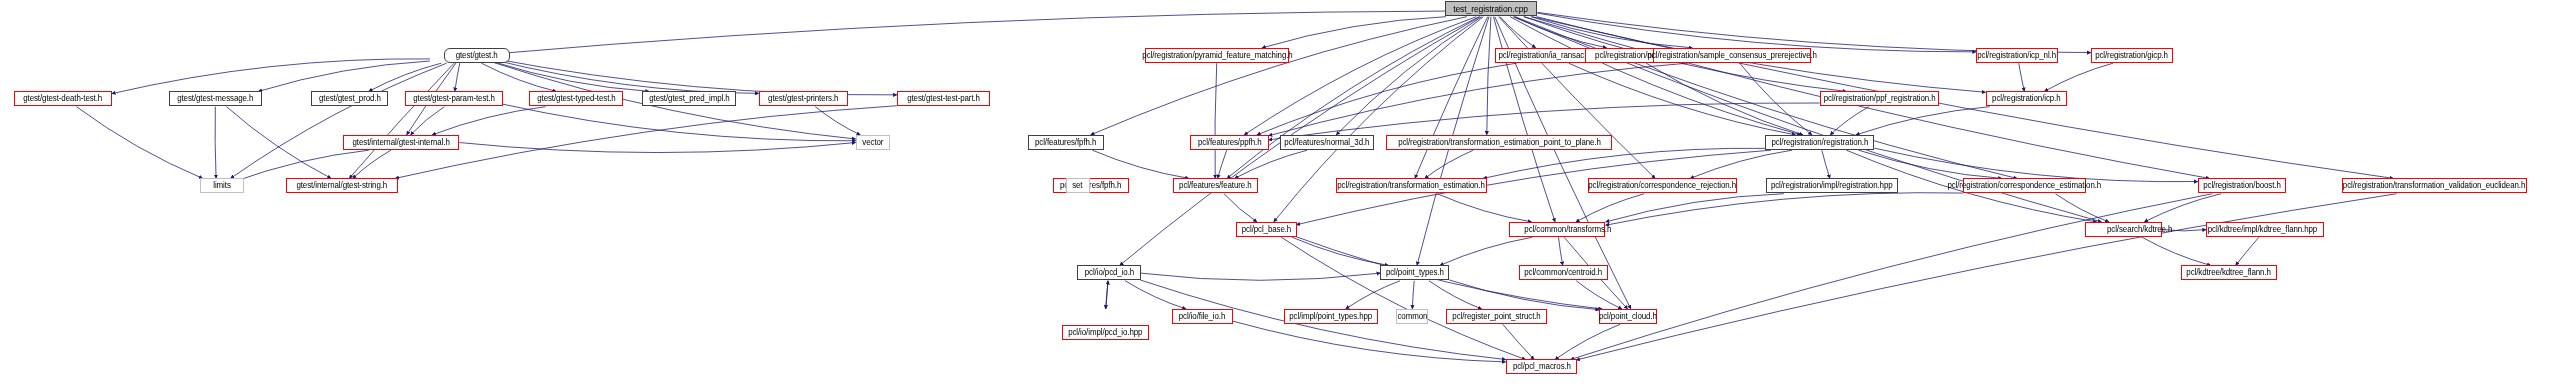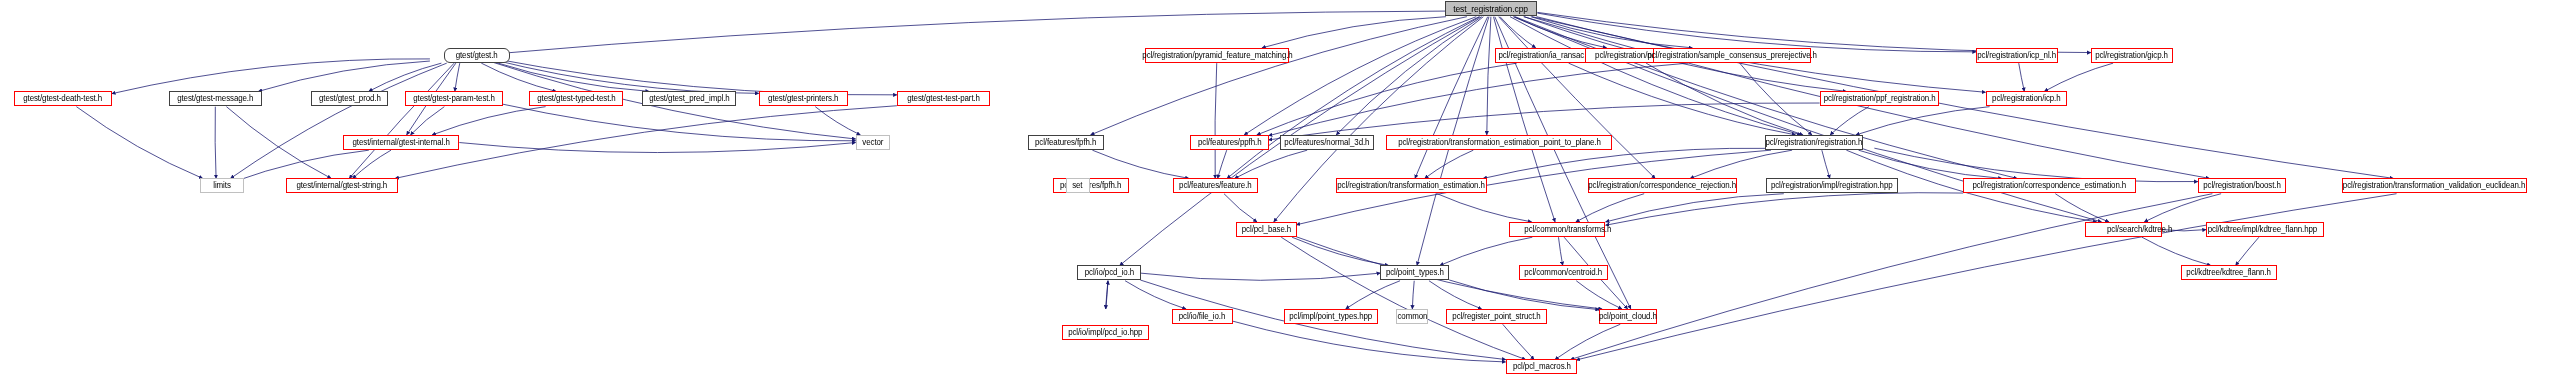--- a/index.html
+++ b/index.html
@@ -245,42 +245,42 @@
       </div>
       <div class="node " style="left: 1190px; top: 135px; width: 79px;">
         <span class="lbl">pcl/features/ppfh.h</span>
       </div>
       <div class="node dark" style="left: 1280px; top: 135px; width: 94px;">
         <span class="lbl">pcl/features/normal_3d.h</span>
       </div>
       <div class="node " style="left: 1386px; top: 135px; width: 226px;">
         <span class="lbl">pcl/registration/transformation_estimation_point_to_plane.h</span>
       </div>
-      <div class="node dark" style="left: 1765px; top: 135px; width: 98px;">
+      <div class="node dark" style="left: 1765px; top: 135px; width: 109px;">
         <span class="lbl">pcl/registration/registration.h</span>
       </div>
       <div class="node " style="left: 1053px; top: 178px; width: 76px;">
         <span class="lbl">pcl/features/fpfh.h</span>
       </div>
       <div class="node grey" style="left: 1066px; top: 178px; width: 23.5px;">
         <span class="lbl">set</span>
       </div>
       <div class="node " style="left: 1173px; top: 178px; width: 85px;">
         <span class="lbl">pcl/features/feature.h</span>
       </div>
       <div class="node " style="left: 1336px; top: 178px; width: 151px;">
         <span class="lbl">pcl/registration/transformation_estimation.h</span>
       </div>
       <div class="node " style="left: 1588px; top: 178px; width: 149px;">
         <span class="lbl">pcl/registration/correspondence_rejection.h</span>
       </div>
       <div class="node dark" style="left: 1766px; top: 178px; width: 132px;">
         <span class="lbl">pcl/registration/impl/registration.hpp</span>
       </div>
-      <div class="node " style="left: 1963px; top: 178px; width: 173px;">
+      <div class="node " style="left: 1963px; top: 178px; width: 123px;">
         <span class="lbl">pcl/registration/correspondence_estimation.h</span>
       </div>
       <div class="node " style="left: 2198px; top: 178px; width: 88px;">
         <span class="lbl">pcl/registration/boost.h</span>
       </div>
       <div class="node " style="left: 2342px; top: 178px; width: 185px;">
         <span class="lbl">pcl/registration/transformation_validation_euclidean.h</span>
       </div>
       <div class="node " style="left: 2085px; top: 222px; width: 77px; padding-left: 36px;">
         <span class="lbl">pcl/search/kdtree.h</span>

